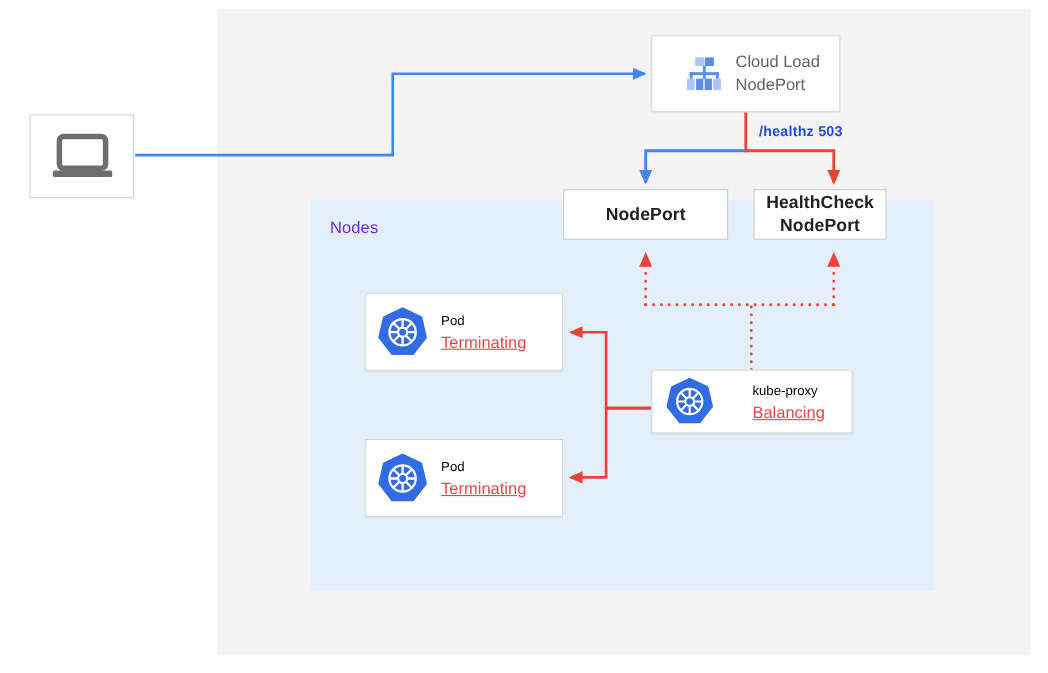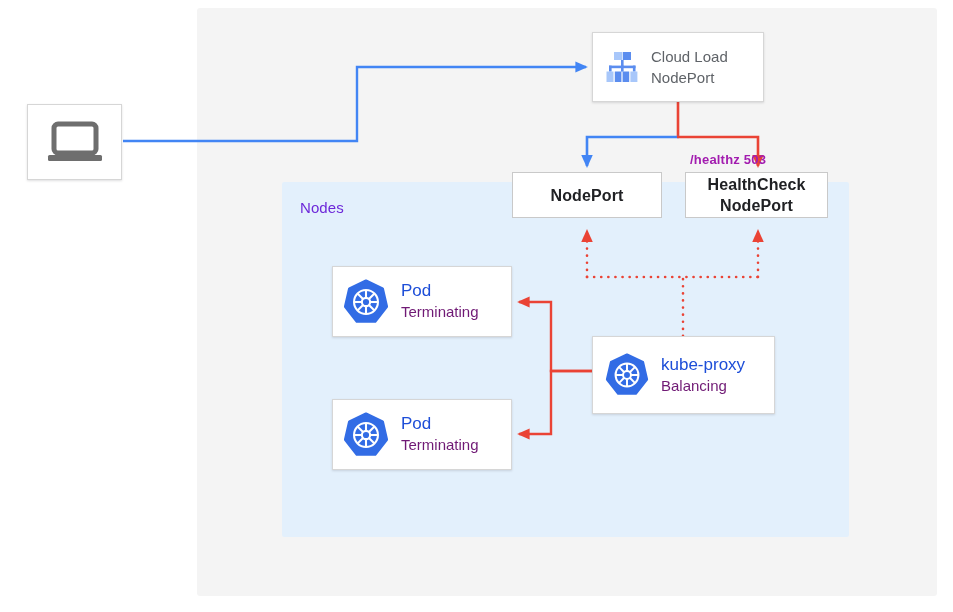--- a/index.html
+++ b/index.html
@@ -74,76 +74,77 @@
   }
   .laptop-icon { width: 58px; height: 42px; display: block; }
 
   
   .clb-box {
     left: 592px;
     top: 32px;
     width: 172px;
     height: 70px;
     padding-left: 12px;
+    justify-content: center;
   }
   .clb-icon { width: 34px; height: 30px; flex: none; }
   .clb-text {
     margin-left: 12px;
     font-size: 15px;
     line-height: 21px;
     color: #5f6368;
   }
   
   .nodeport-box {
     left: 512px;
     top: 172px;
     width: 150px;
     height: 46px;
   }
   .hc-nodeport-box {
     left: 685px;
     top: 172px;
-    width: 143px;
+    width: 121px;
     height: 46px;
   }
   .np-text {
     font-size: 16px;
     font-weight: bold;
     color: #202124;
     line-height: 21px;
     letter-spacing: 0.1px;
   }
   
   .pod-box-1 { left: 332px; top: 266px; width: 180px; height: 71px; padding-left: 10px; }
   .pod-box-2 { left: 332px; top: 399px; width: 180px; height: 71px; padding-left: 10px; }
-  .kproxy-box { left: 592px; top: 336px; width: 183px; height: 78px; padding-left: 12px; }
+  .kproxy-box { left: 592px; top: 336px; width: 183px; height: 58px; padding-left: 12px; gap: 23px; }
 
   .k8s-icon { width: 46px; height: 46px; flex: none; }
   .kproxy-icon { width: 44px; height: 44px; flex: none; }
   .entity-text { margin-left: 12px; }
   .entity-title {
-    font-size: 17px;
-    color: #1d4ed8;
+    font-size: 12px;
+    color: #000000;
     line-height: 20px;
   }
   .entity-sub {
     font-size: 15px;
-    color: #701a75;
+    color: #ef4444;
     line-height: 21px;
+    text-decoration: underline;
   }
   
   .healthz-label {
     position: absolute;
     left: 690px;
     top: 112px;
     font-size: 13px;
     font-weight: bold;
-    color: #a21caf;
+    color: #1d4ed8;
     letter-spacing: 0.2px;
-    margin-top: 40px;
   }
   
   .conn-layer {
     position: absolute;
     left: 0; top: 0;
     width: 953px;
     height: 612px;
     pointer-events: none;
   }
 </style>

